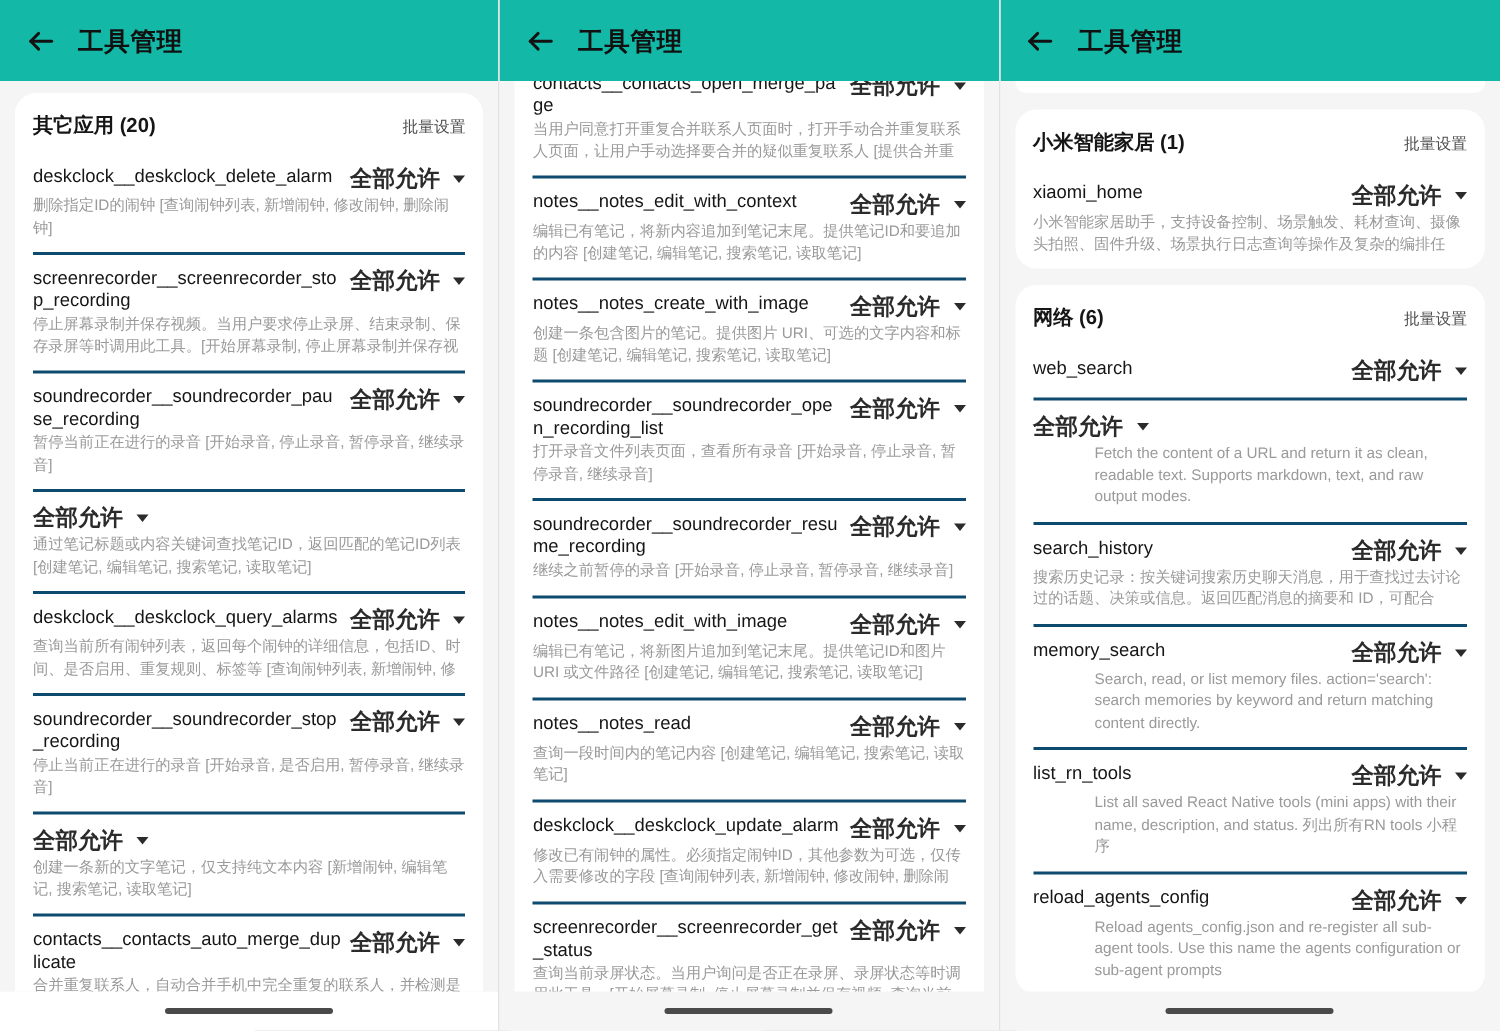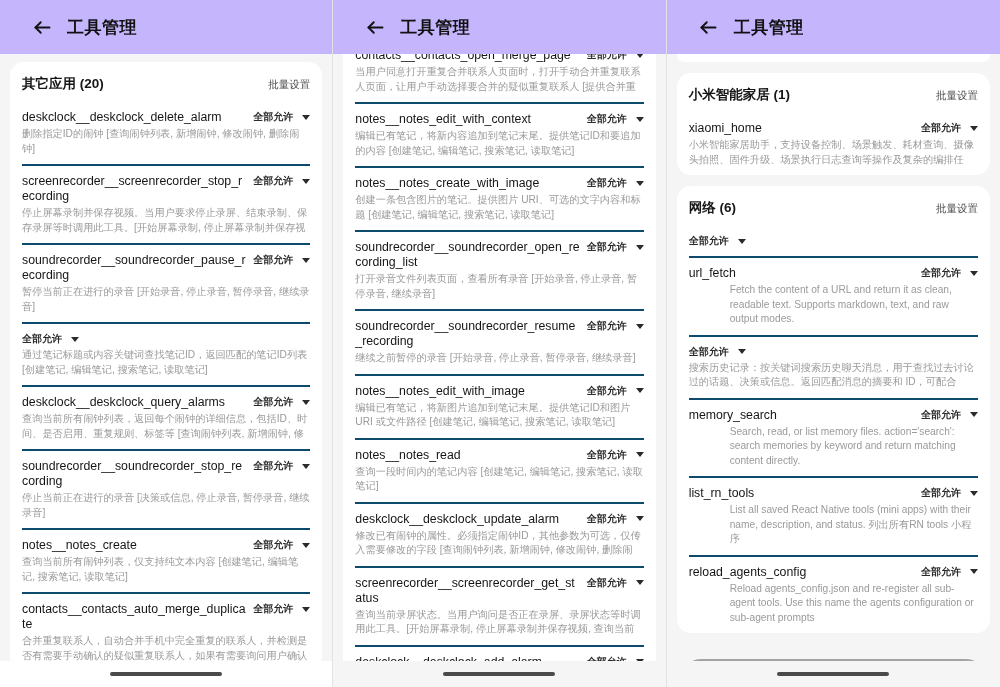--- a/index.html
+++ b/index.html
@@ -16,23 +16,23 @@
     position: relative;
     overflow: hidden;
     border-right: 1px solid #e2e2e2;
     display: flex; flex-direction: column;
   }
   .phone:last-child { border-right: none; }
 
   
   .hdr {
     height: 54px; flex: 0 0 54px;
-    background: #c4b5fd;
+    background: #14b8a6;
     display: flex; align-items: center;
-    padding-left: 31px; gap: 14px;
+    padding-left: 16px; gap: 14px;
   }
   .back-arrow {
     width: 22px; height: 22px;
     display: flex; align-items: center; justify-content: center;
     color: #121212;
   }
   .back-arrow svg { display: block; }
   .hdr-title {
     font-size: 17px; font-weight: 700; color: #111111;
     letter-spacing: .5px;
@@ -70,21 +70,21 @@
     flex: 1 1 auto;
     font-size: 12.3px; color: #161616; line-height: 15px;
     word-break: break-all;
     padding-top: 1px;
   }
   .perm {
     flex: 0 0 auto;
     display: flex; align-items: center; gap: 9px;
     padding-top: 1px;
   }
-  .perm-label { font-size: 10px; color: #2b2b2b; font-weight: 700; white-space: nowrap; }
+  .perm-label { font-size: 15px; color: #2b2b2b; font-weight: 700; white-space: nowrap; }
   .caret { width: 0; height: 0; border-left: 4.5px solid transparent; border-right: 4.5px solid transparent; border-top: 5px solid #2b2b2b; }
   .row-desc {
     font-size: 10.2px; color: #9a9a9a; line-height: 14.5px;
     margin-top: 2px;
     max-height: 29px;
     overflow: hidden;
   }
   .row-desc.three { max-height: 44px; margin-left: 41px; }
 
   
@@ -179,31 +179,30 @@
                 <div class="row-desc">查询当前所有闹钟列表，返回每个闹钟的详细信息，包括ID、时间、是否启用、重复规则、标签等 [查询闹钟列表, 新增闹钟, 修改</div>
               </div>
               <div class="row">
                 <div class="row-top">
                   <div class="row-name">soundrecorder__soundrecorder_stop_recording</div>
                   <div class="perm">
                     <span class="perm-label">全部允许</span>
                     <span class="caret"></span>
                   </div>
                 </div>
-                <div class="row-desc">停止当前正在进行的录音 [决策或信息, 停止录音, 暂停录音, 继续录音]</div>
-              </div>
-              <div class="row">
-                <div class="row-top">
-                  <div class="row-name">notes__notes_create</div>
-                  <div class="perm">
-                    <span class="perm-label">全部允许</span>
-                    <span class="caret"></span>
-                  </div>
-                </div>
-                <div class="row-desc">查询当前所有闹钟列表，仅支持纯文本内容 [创建笔记, 编辑笔记, 搜索笔记, 读取笔记]</div>
+                <div class="row-desc">停止当前正在进行的录音 [开始录音, 是否启用, 暂停录音, 继续录音]</div>
+              </div>
+              <div class="row">
+                <div class="row-top">
+                  <div class="perm">
+                    <span class="perm-label">全部允许</span>
+                    <span class="caret"></span>
+                  </div>
+                </div>
+                <div class="row-desc">创建一条新的文字笔记，仅支持纯文本内容 [新增闹钟, 编辑笔记, 搜索笔记, 读取笔记]</div>
               </div>
               <div class="row">
                 <div class="row-top">
                   <div class="row-name">contacts__contacts_auto_merge_duplicate</div>
                   <div class="perm">
                     <span class="perm-label">全部允许</span>
                     <span class="caret"></span>
                   </div>
                 </div>
                 <div class="row-desc">合并重复联系人，自动合并手机中完全重复的联系人，并检测是否有需要手动确认的疑似重复联系人，如果有需要询问用户确认是否</div>
@@ -369,38 +368,39 @@
                 <div class="row-desc">小米智能家居助手，支持设备控制、场景触发、耗材查询、摄像头拍照、固件升级、场景执行日志查询等操作及复杂的编排任务；如</div>
               </div>
             </div>
             <div class="card">
               <div class="grp-head">
                 <div class="grp-title">网络 (6)</div>
                 <div class="grp-batch">批量设置</div>
               </div>
               <div class="row first">
                 <div class="row-top">
-                  <div class="perm">
-                    <span class="perm-label">全部允许</span>
-                    <span class="caret"></span>
-                  </div>
-                </div>
-              </div>
-              <div class="row">
-                <div class="row-top">
-                  <div class="row-name">url_fetch</div>
+                  <div class="row-name">web_search</div>
+                  <div class="perm">
+                    <span class="perm-label">全部允许</span>
+                    <span class="caret"></span>
+                  </div>
+                </div>
+              </div>
+              <div class="row">
+                <div class="row-top">
                   <div class="perm">
                     <span class="perm-label">全部允许</span>
                     <span class="caret"></span>
                   </div>
                 </div>
                 <div class="row-desc three">Fetch the content of a URL and return it as clean, readable text. Supports markdown, text, and raw output modes.</div>
               </div>
               <div class="row">
                 <div class="row-top">
+                  <div class="row-name">search_history</div>
                   <div class="perm">
                     <span class="perm-label">全部允许</span>
                     <span class="caret"></span>
                   </div>
                 </div>
                 <div class="row-desc">搜索历史记录：按关键词搜索历史聊天消息，用于查找过去讨论过的话题、决策或信息。返回匹配消息的摘要和 ID，可配合</div>
               </div>
               <div class="row">
                 <div class="row-top">
                   <div class="row-name">memory_search</div>

